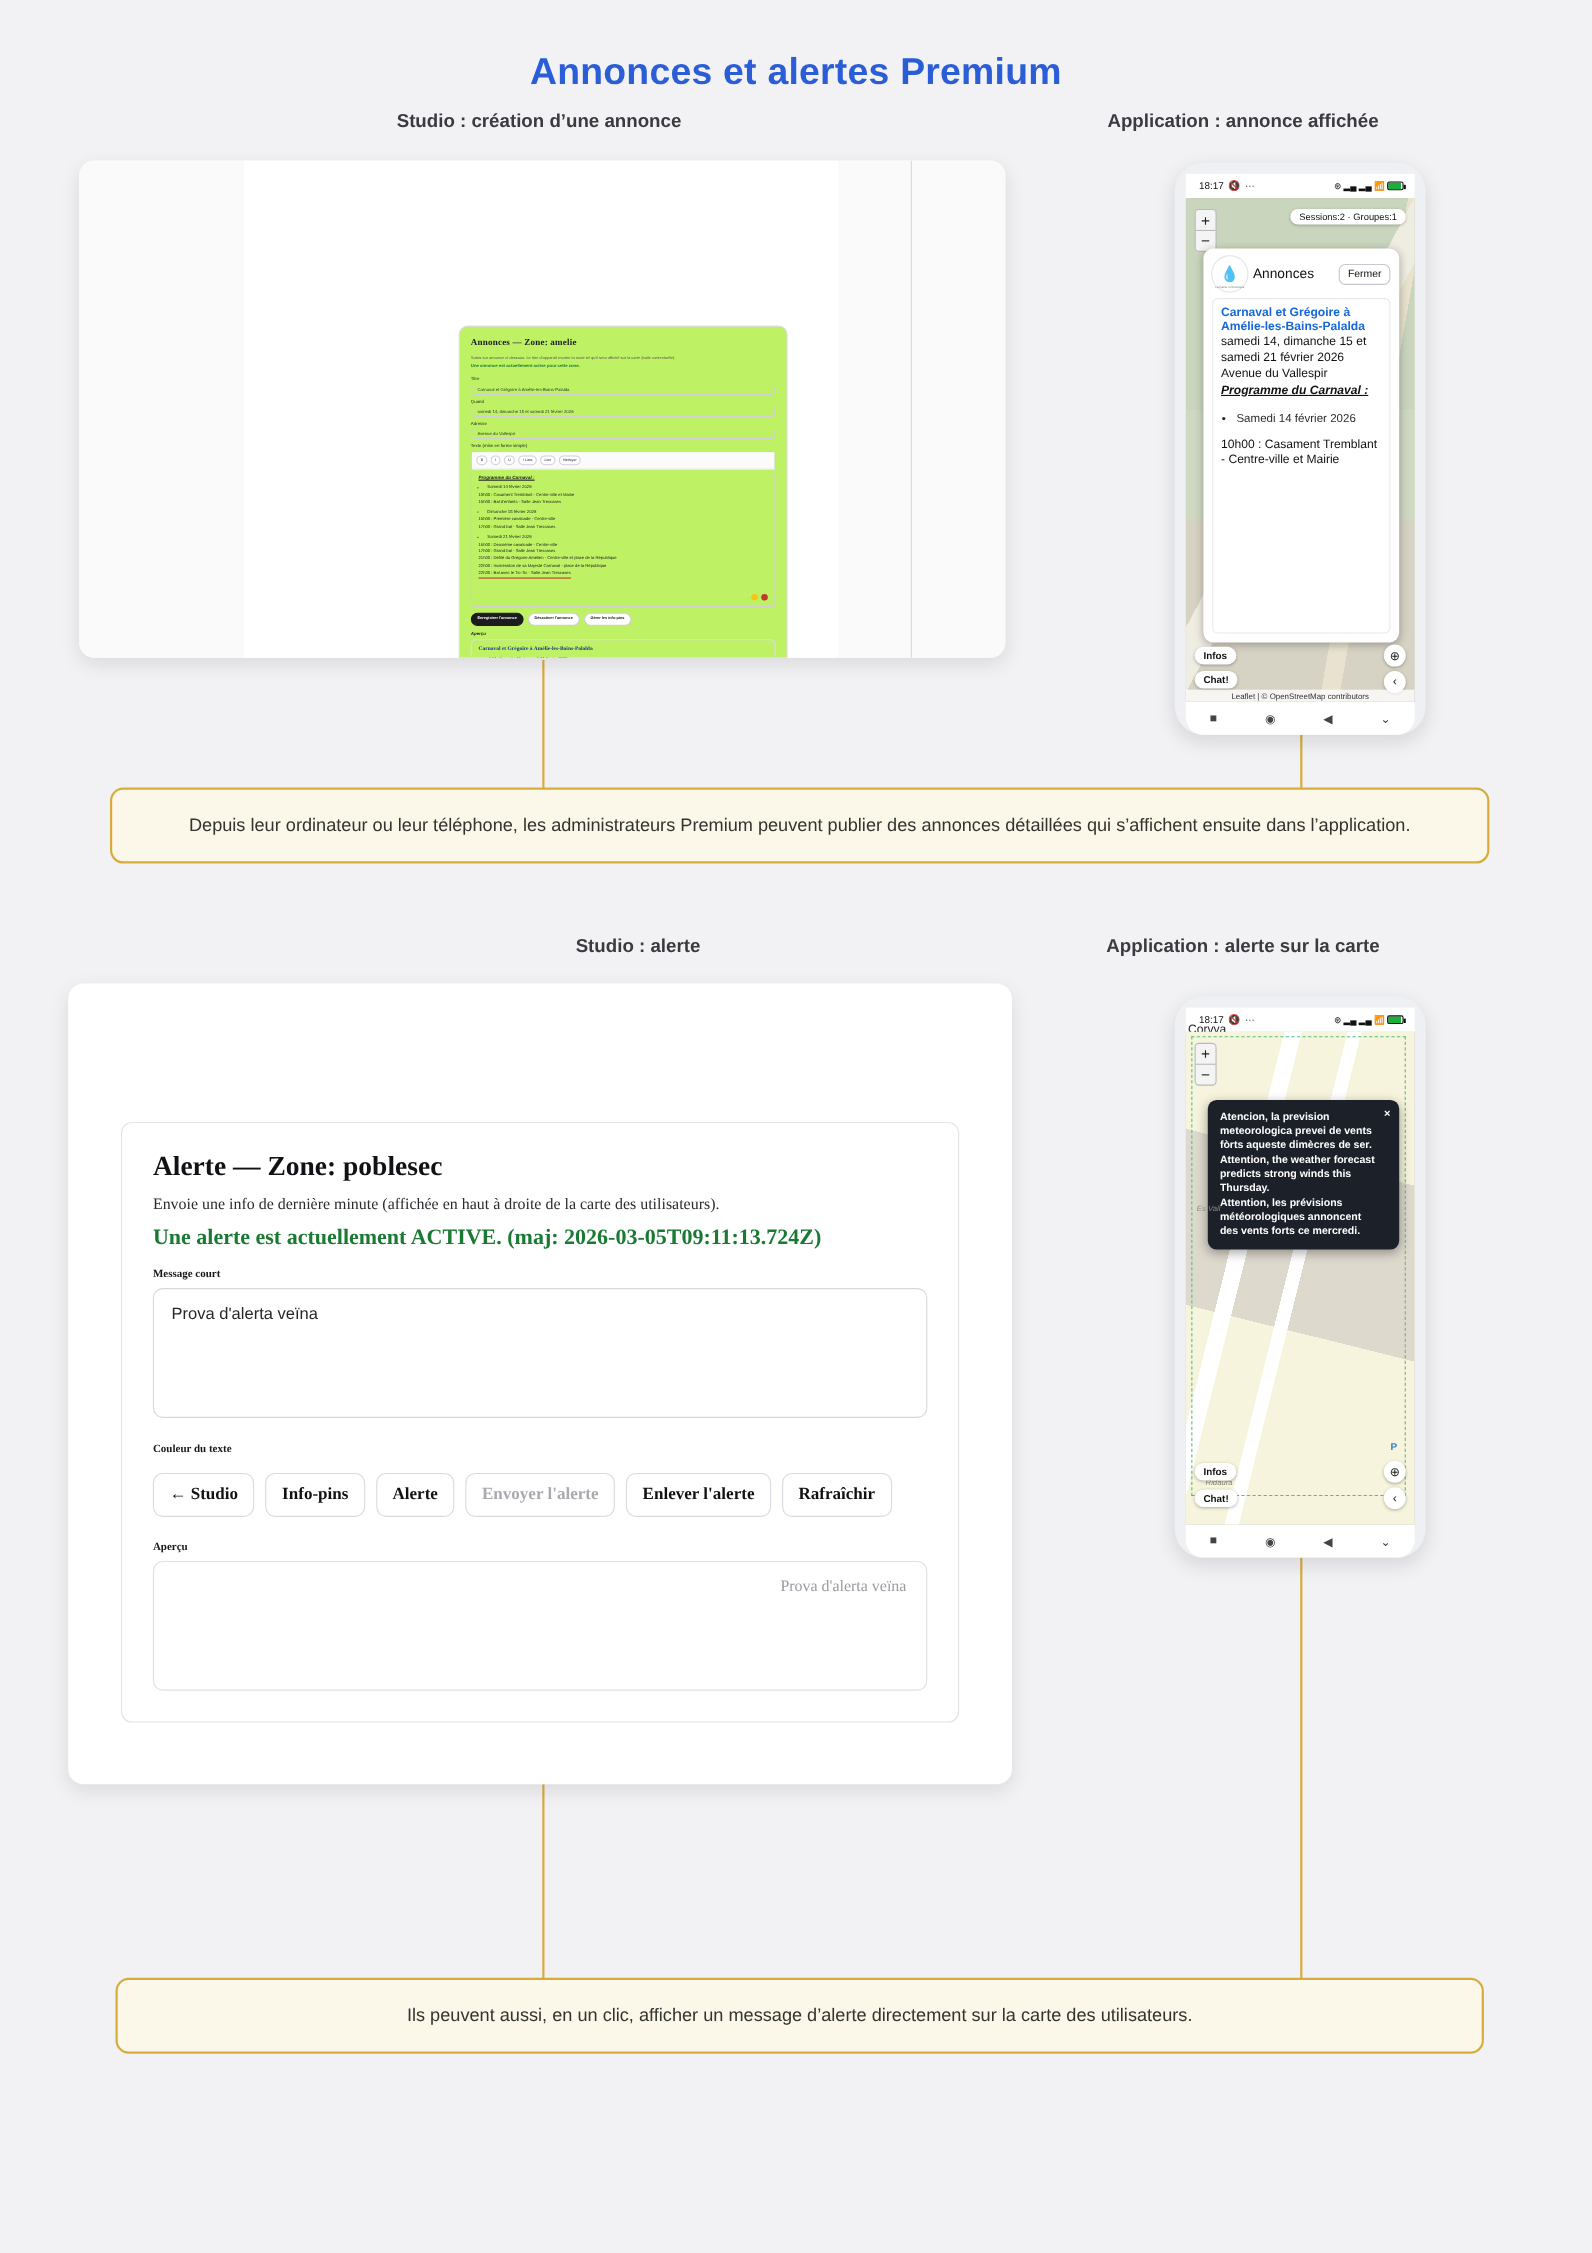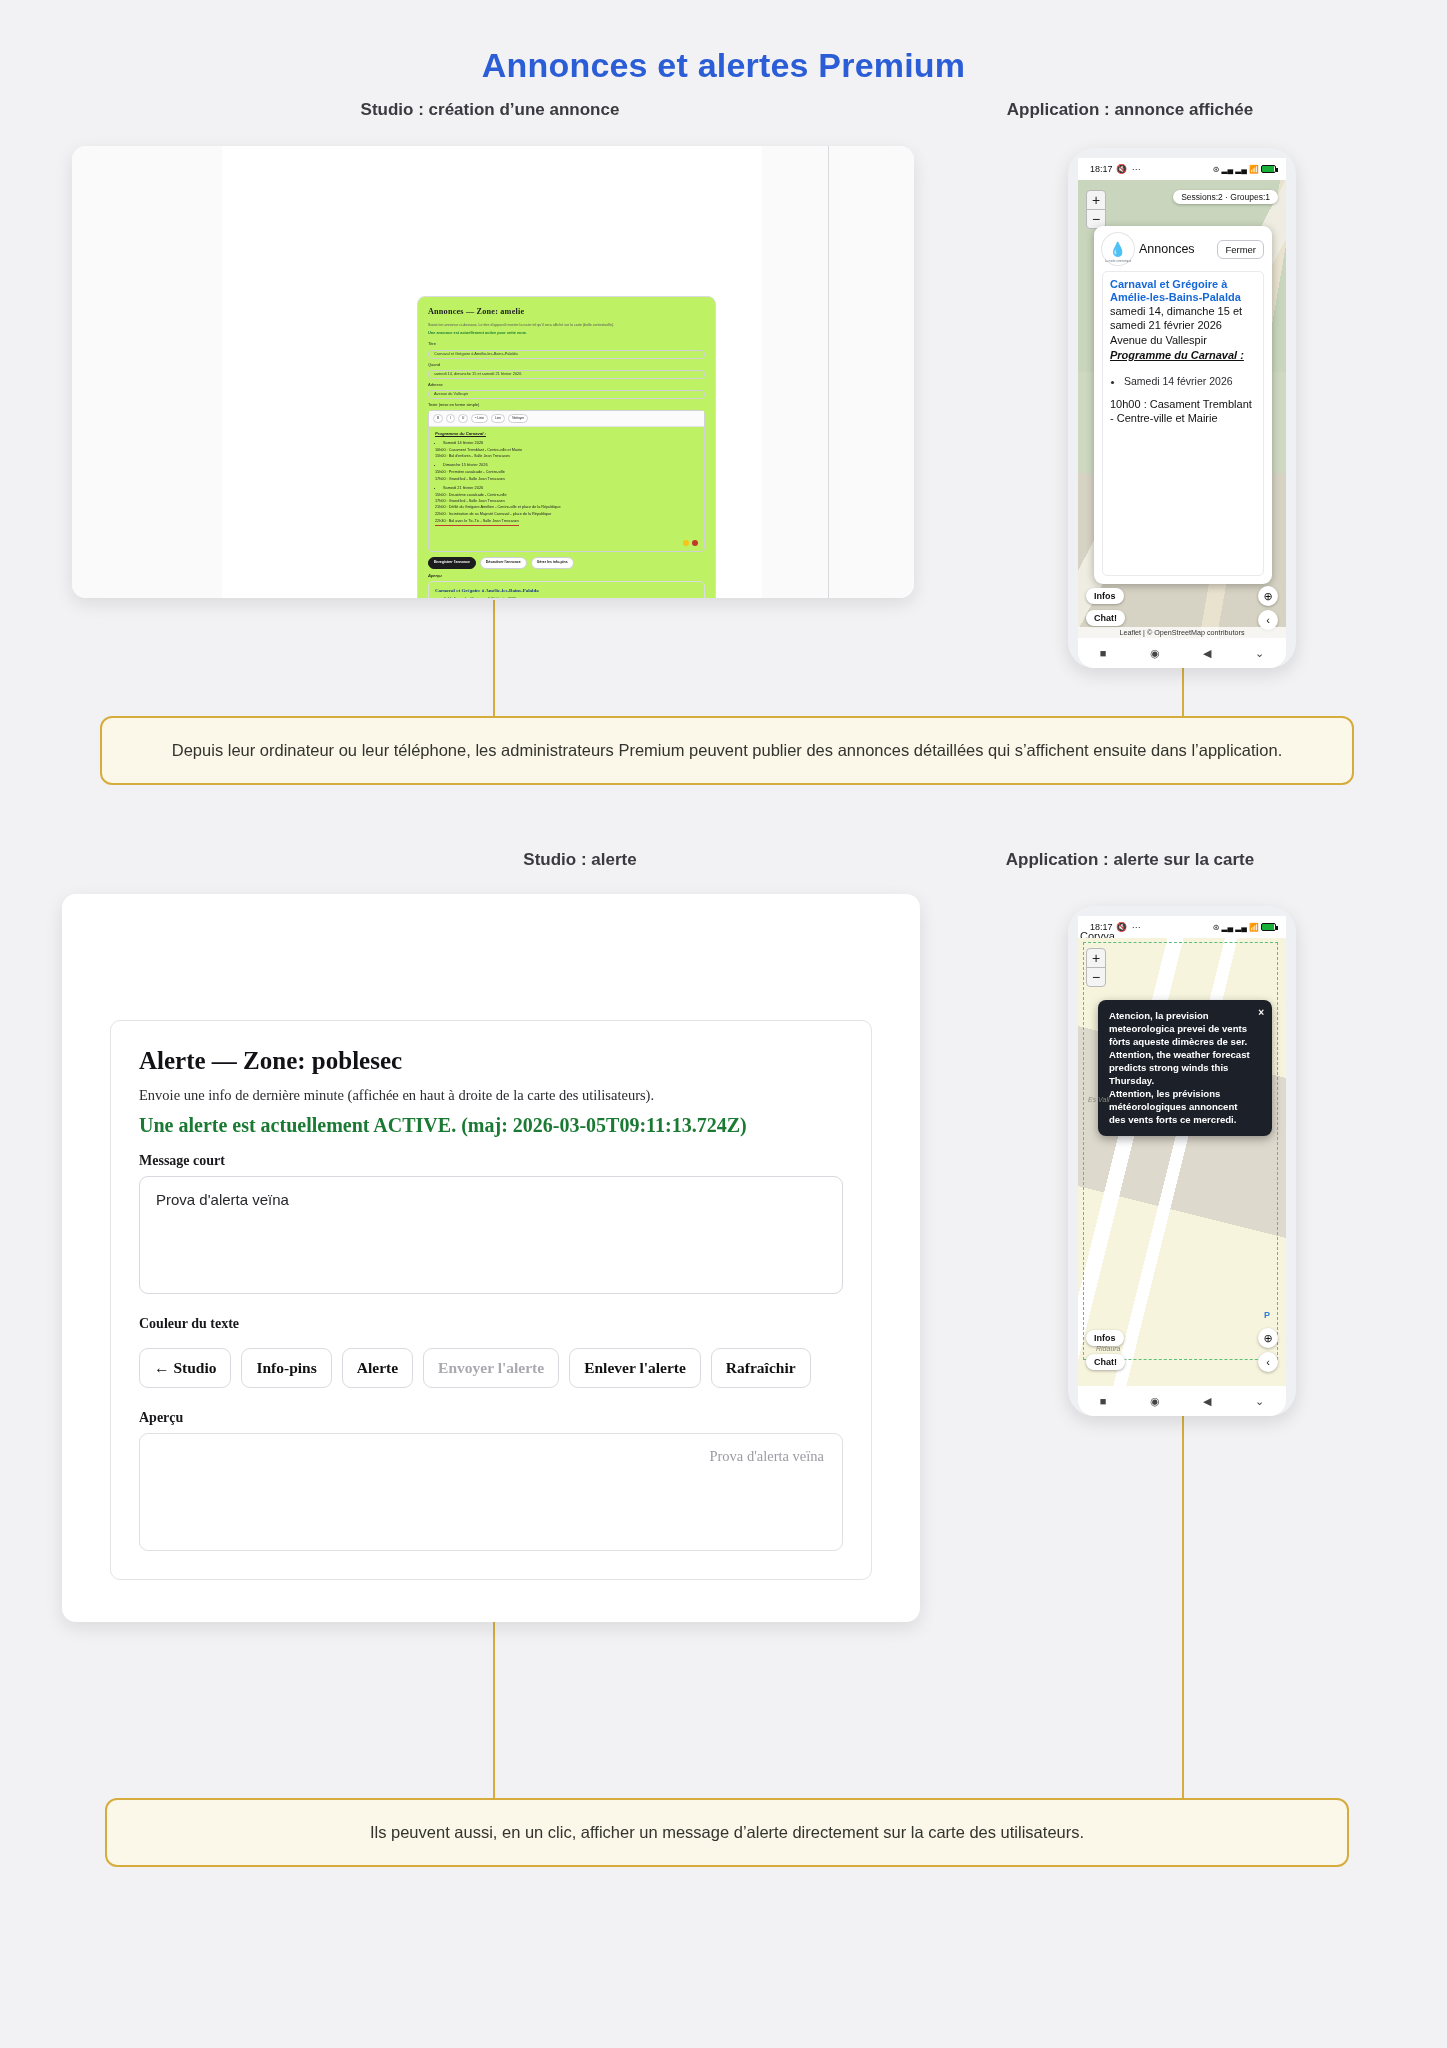--- a/index.html
+++ b/index.html
@@ -133,21 +133,21 @@
   .alert-panel .desc {
     font-family:"Liberation Serif", serif;
     font-size:14.5px; margin:0 0 10px; color:#2b2b30;
   }
   .alert-panel .active {
     font-family:"Liberation Serif", serif;
     font-size:20px; font-weight:bold; color:#1a7a33; margin:0 0 16px;
   }
   .fld-label {
     font-family:"Liberation Serif", serif;
-    font-size:14px; font-weight:bold; color:#18181c; margin:0 0 7px;
+    font-size:10px; font-weight:bold; color:#18181c; margin:0 0 7px;
   }
   .ta {
     width:100%; height:118px; border:1px solid #d8d8de; border-radius:9px;
     padding:14px 16px; font-size:15px; color:#26262b; background:#fff;
     font-family:"Liberation Sans", sans-serif; resize:none;
   }
   .sel-wrap { position:relative; margin-top:4px; }
   .sel {
     width:100%; height:46px; border:1px solid #d8d8de; border-radius:9px;
     background:#fff; padding:0 36px 0 16px;

